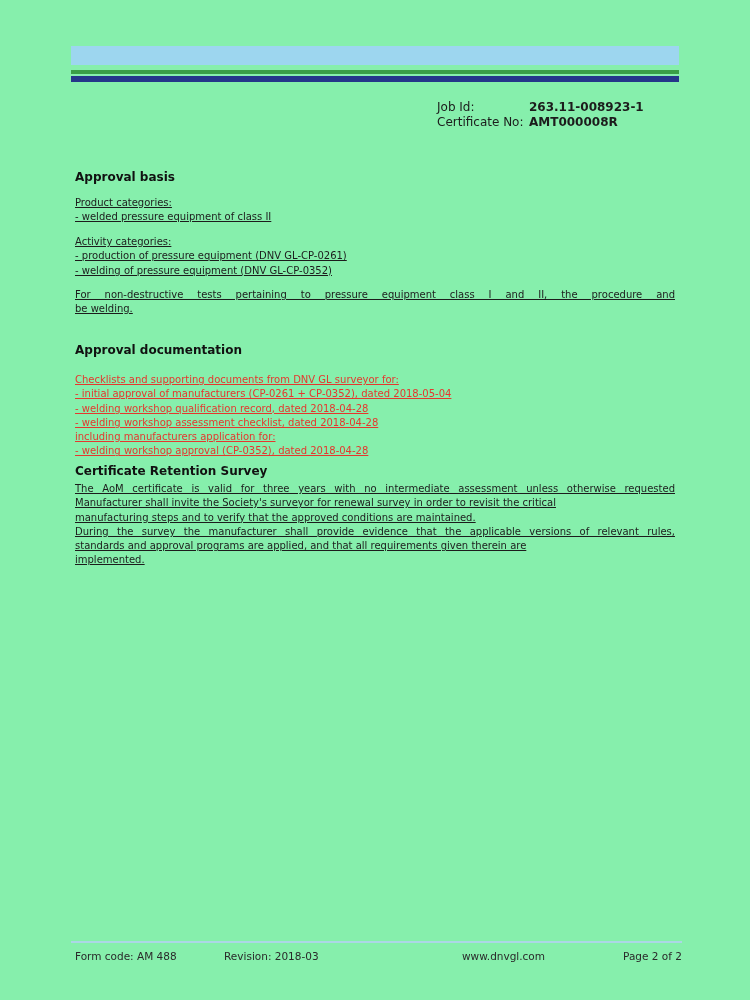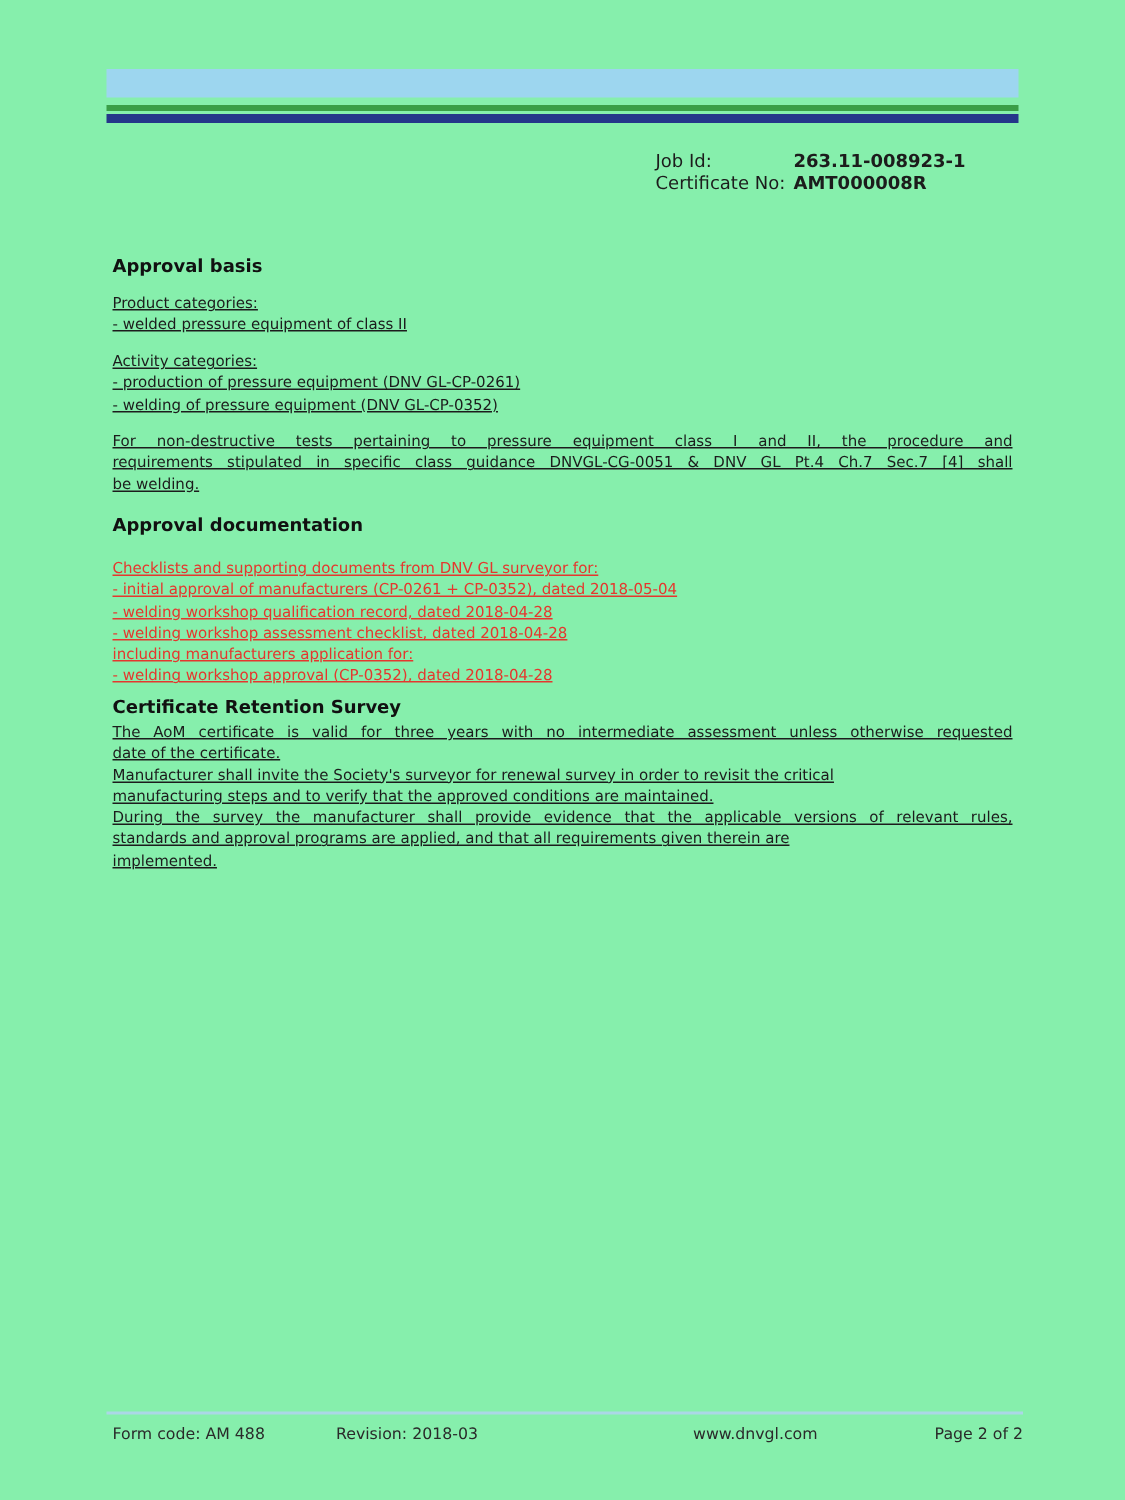--- a/index.html
+++ b/index.html
@@ -117,40 +117,38 @@
   </div>
 
   <div class="content-abs p-2">
     <div class="ln">Activity categories:</div>
     <div class="ln">- production of pressure equipment (DNV GL-CP-0261)</div>
     <div class="ln">- welding of pressure equipment (DNV GL-CP-0352)</div>
   </div>
 
   <div class="content-abs p-3">
     <div class="ln jfull">For non-destructive tests pertaining to pressure equipment class I and II, the procedure and</div>
-    <div class="ln jfull">requirements stipulated in specific class guidance DNVGL-CG-0051 &amp; DNV GL Pt.4 Ch.7 Sec.7 [4] shall</div>
     <div class="ln">be welding.</div>
   </div>
 
   <h1 class="sec content-abs h-approval-doc">Approval documentation</h1>
 
   <div class="content-abs red-block">
     <div class="ln">Checklists and supporting documents from DNV GL surveyor for:</div>
     <div class="ln">- initial approval of manufacturers (CP-0261 + CP-0352), dated 2018-05-04</div>
     <div class="ln">- welding workshop qualification record, dated 2018-04-28</div>
     <div class="ln">- welding workshop assessment checklist, dated 2018-04-28</div>
     <div class="ln">including manufacturers application for:</div>
     <div class="ln">- welding workshop approval (CP-0352), dated 2018-04-28</div>
   </div>
 
   <h1 class="sec content-abs h-crs">Certificate Retention Survey</h1>
 
   <div class="content-abs crs-block">
     <div class="ln jfull">The AoM certificate is valid for three years with no intermediate assessment unless otherwise requested</div>
-    <div class="ln">date of the certificate.</div>
     <div class="ln">Manufacturer shall invite the Society's surveyor for renewal survey in order to revisit the critical</div>
     <div class="ln">manufacturing steps and to verify that the approved conditions are maintained.</div>
     <div class="ln jfull">During the survey the manufacturer shall provide evidence that the applicable versions of relevant rules,</div>
     <div class="ln">standards and approval programs are applied, and that all requirements given therein are</div>
     <div class="ln">implemented.</div>
   </div>
 
   <div class="footer-line"></div>
   <div class="ftxt f-formcode">Form code: AM 488</div>
   <div class="ftxt f-revision">Revision: 2018-03</div>

